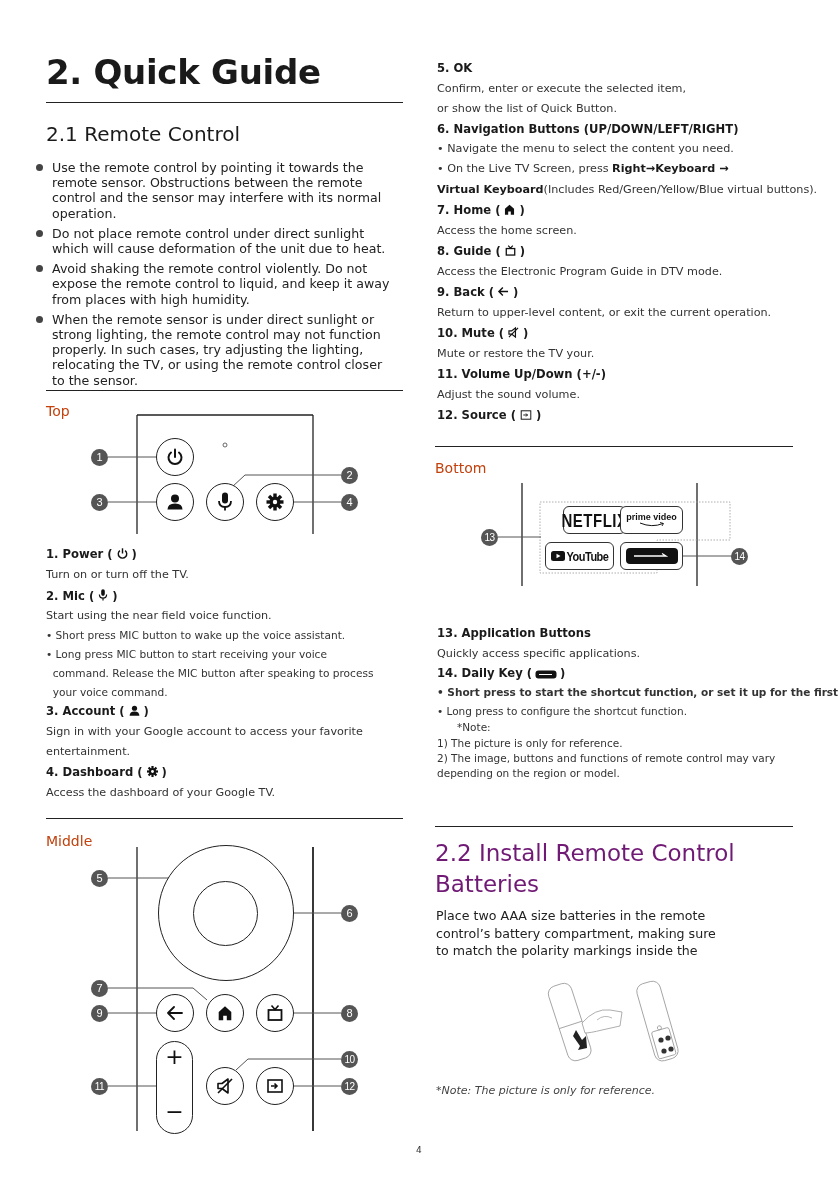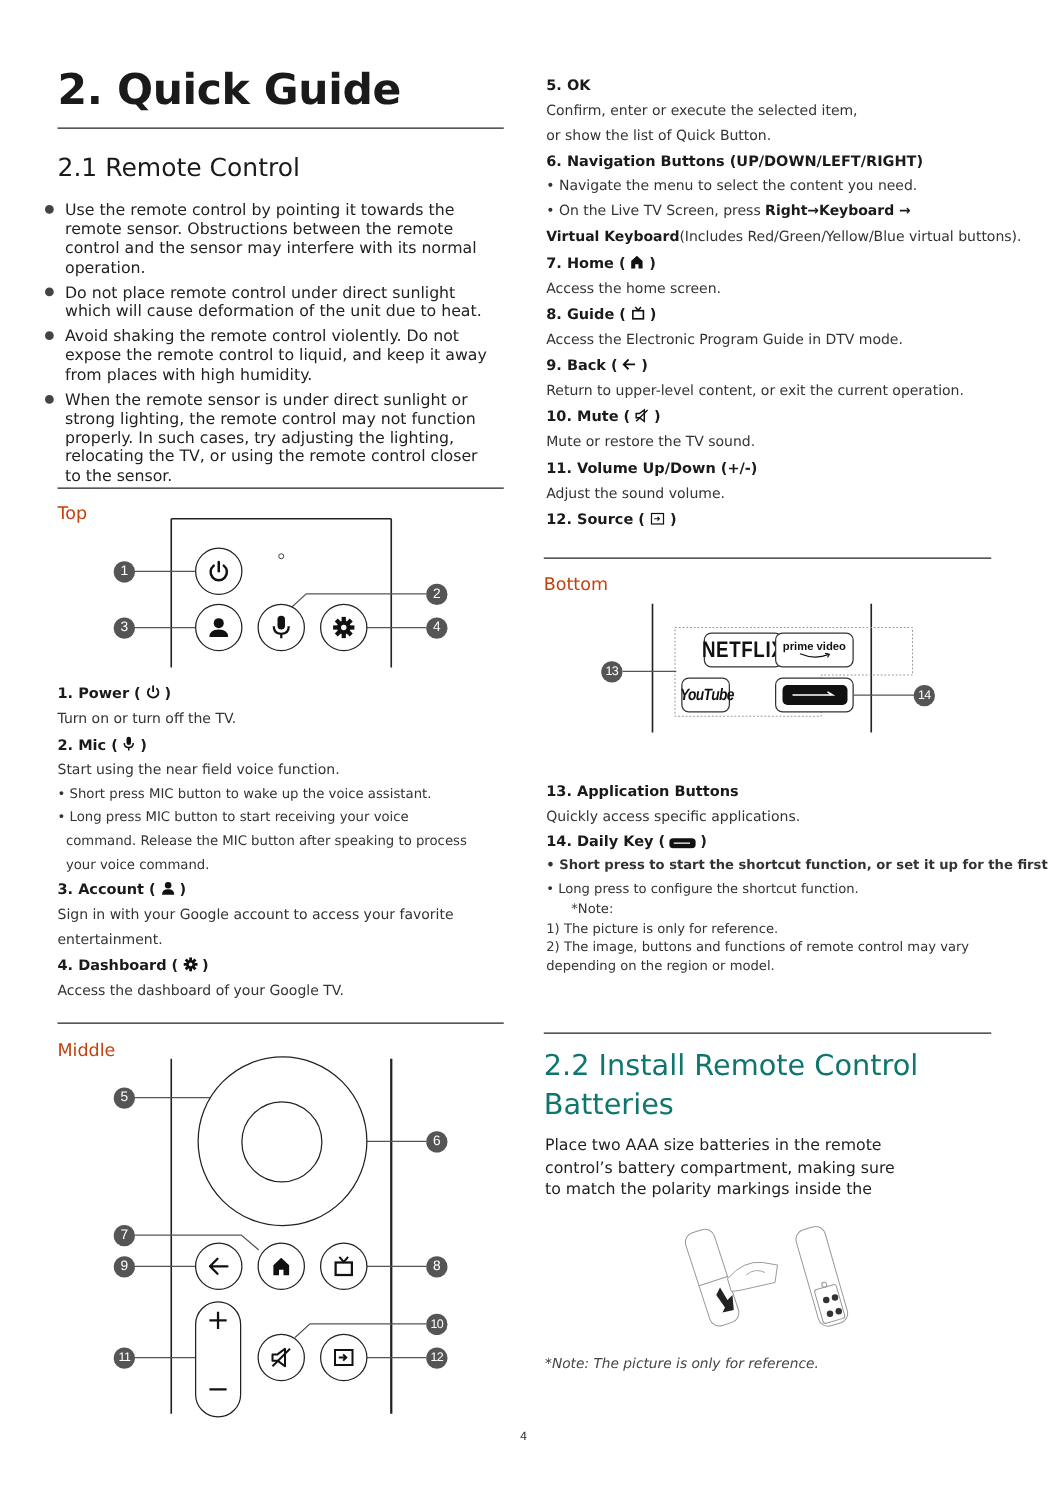--- a/index.html
+++ b/index.html
@@ -238,21 +238,21 @@
     </svg><span>)</span>
 </div>
 <div class="abs item-text" style="left:437px; top:306px;">Return to upper-level content, or exit the current operation.</div>
 
 <div class="abs item-title" style="left:437px; top:326px;">
   <span>10. Mute (</span><svg class="inline-icon" width="13" height="13" viewBox="0 0 20 20">
       <path d="M3 7.5 H7 L13 3 V17 L7 12.5 H3 Z" fill="none" stroke="#111" stroke-width="1.8"></path>
       <line x1="3" y1="17" x2="17" y2="3" stroke="#111" stroke-width="1.8"></line>
     </svg><span>)</span>
 </div>
-<div class="abs item-text" style="left:437px; top:347px;">Mute or restore the TV sound.</div>
+<div class="abs item-text" style="left:437px; top:347px;">Mute or restore the TV your.</div>
 
 <div class="abs item-title" style="left:437px; top:367px;">11. Volume Up/Down (+/-)</div>
 <div class="abs item-text" style="left:437px; top:388px;">Adjust the sound volume.</div>
 
 <div class="abs item-title" style="left:437px; top:408px;">
   <span>12. Source (</span><svg class="inline-icon" width="14" height="12" viewBox="0 0 20 20">
       <rect x="2" y="3" width="16" height="14" fill="none" stroke="#111" stroke-width="1.6"></rect>
       <path d="M5.5 10 H12.5 M10 7.5 L12.5 10 L10 12.5" fill="none" stroke="#111" stroke-width="1.6"></path>
     </svg><span>)</span>
 </div>
@@ -273,21 +273,21 @@
 <div class="app-btn" style="left:563px; top:506px; width:63px; height:28px;">
   <span style="font-family:'Liberation Sans', sans-serif; font-weight:bold; font-size:15px; letter-spacing:0.5px; color:#111; transform:scaleY(1.2); display:inline-block;">NETFLIX</span>
 </div>
 <div class="app-btn" style="left:620px; top:506px; width:63px; height:28px; flex-direction:column;">
   <span style="font-family:'Liberation Sans', sans-serif; font-weight:bold; font-size:9px; color:#111; line-height:10px;">prime video</span>
   <svg width="28" height="6" viewBox="0 0 28 6">
       <path d="M2 1 Q14 6 25 1.5" fill="none" stroke="#111" stroke-width="1"></path>
       <path d="M22 0.5 L25.5 1.5 L24 4" fill="none" stroke="#111" stroke-width="0.9"></path>
     </svg>
 </div>
-<div class="app-btn" style="left:545px; top:542px; width:39px; height:28px;font-style:italic;">
+<div class="app-btn" style="left:545px; top:542px; width:69px; height:28px;">
   <svg width="14" height="10" viewBox="0 0 14 10" style="margin-right:2px;">
       <rect x="0" y="0" width="14" height="10" rx="2.5" fill="#111"></rect>
       <path d="M5.5 2.8 L9.5 5 L5.5 7.2 Z" fill="#fff"></path>
     </svg>
   <span style="font-family:'Liberation Sans', sans-serif; font-weight:bold; font-size:11px; letter-spacing:-0.5px; color:#111; transform:scaleY(1.2); display:inline-block;">YouTube</span>
 </div>
 <div class="app-btn" style="left:620px; top:542px; width:63px; height:28px;">
   <svg width="54" height="18" viewBox="0 0 54 18">
       <rect x="1" y="1" width="52" height="16" rx="4" fill="#111"></rect>
       <path d="M9 9 H41 L37 6.5" fill="none" stroke="#fff" stroke-width="1.3"></path>
@@ -304,21 +304,21 @@
 </div>
 <div class="abs item-text" style="left:437px; top:686px; font-size:10.5px;font-weight:bold;">• Short press to start the shortcut function, or set it up for the first time.</div>
 <div class="abs item-text" style="left:437px; top:705px; font-size:10.5px;">• Long press to configure the shortcut function.</div>
 <div class="abs item-text" style="left:457px; top:721px; font-size:10.5px;">*Note:</div>
 <div class="abs item-text" style="left:437px; top:737px; font-size:10.5px;">1) The picture is only for reference.</div>
 <div class="abs item-text" style="left:437px; top:752px; font-size:10.5px;">2) The image, buttons and functions of remote control may vary</div>
 <div class="abs item-text" style="left:437px; top:767px; font-size:10.5px;">depending on the region or model.</div>
 
 <div class="rule" style="left:435px; top:826px; width:358px;"></div>
 
-<div class="abs" style="left:435px; top:838px; font-size:23px; line-height:31px; color:#0f766e;">
+<div class="abs" style="left:435px; top:838px; font-size:23px; line-height:31px; color:#701a75;">
   <div>2.2 Install Remote Control</div>
   <div>Batteries</div>
 </div>
 <div class="abs para" style="left:436px; top:907px;">
   <div>Place two AAA size batteries in the remote</div>
   <div>control’s battery compartment, making sure</div>
   <div>to match the polarity markings inside the</div>
 </div>
 
 <svg class="abs" style="left:540px; top:978px;" width="150" height="90" viewBox="0 0 150 90">

